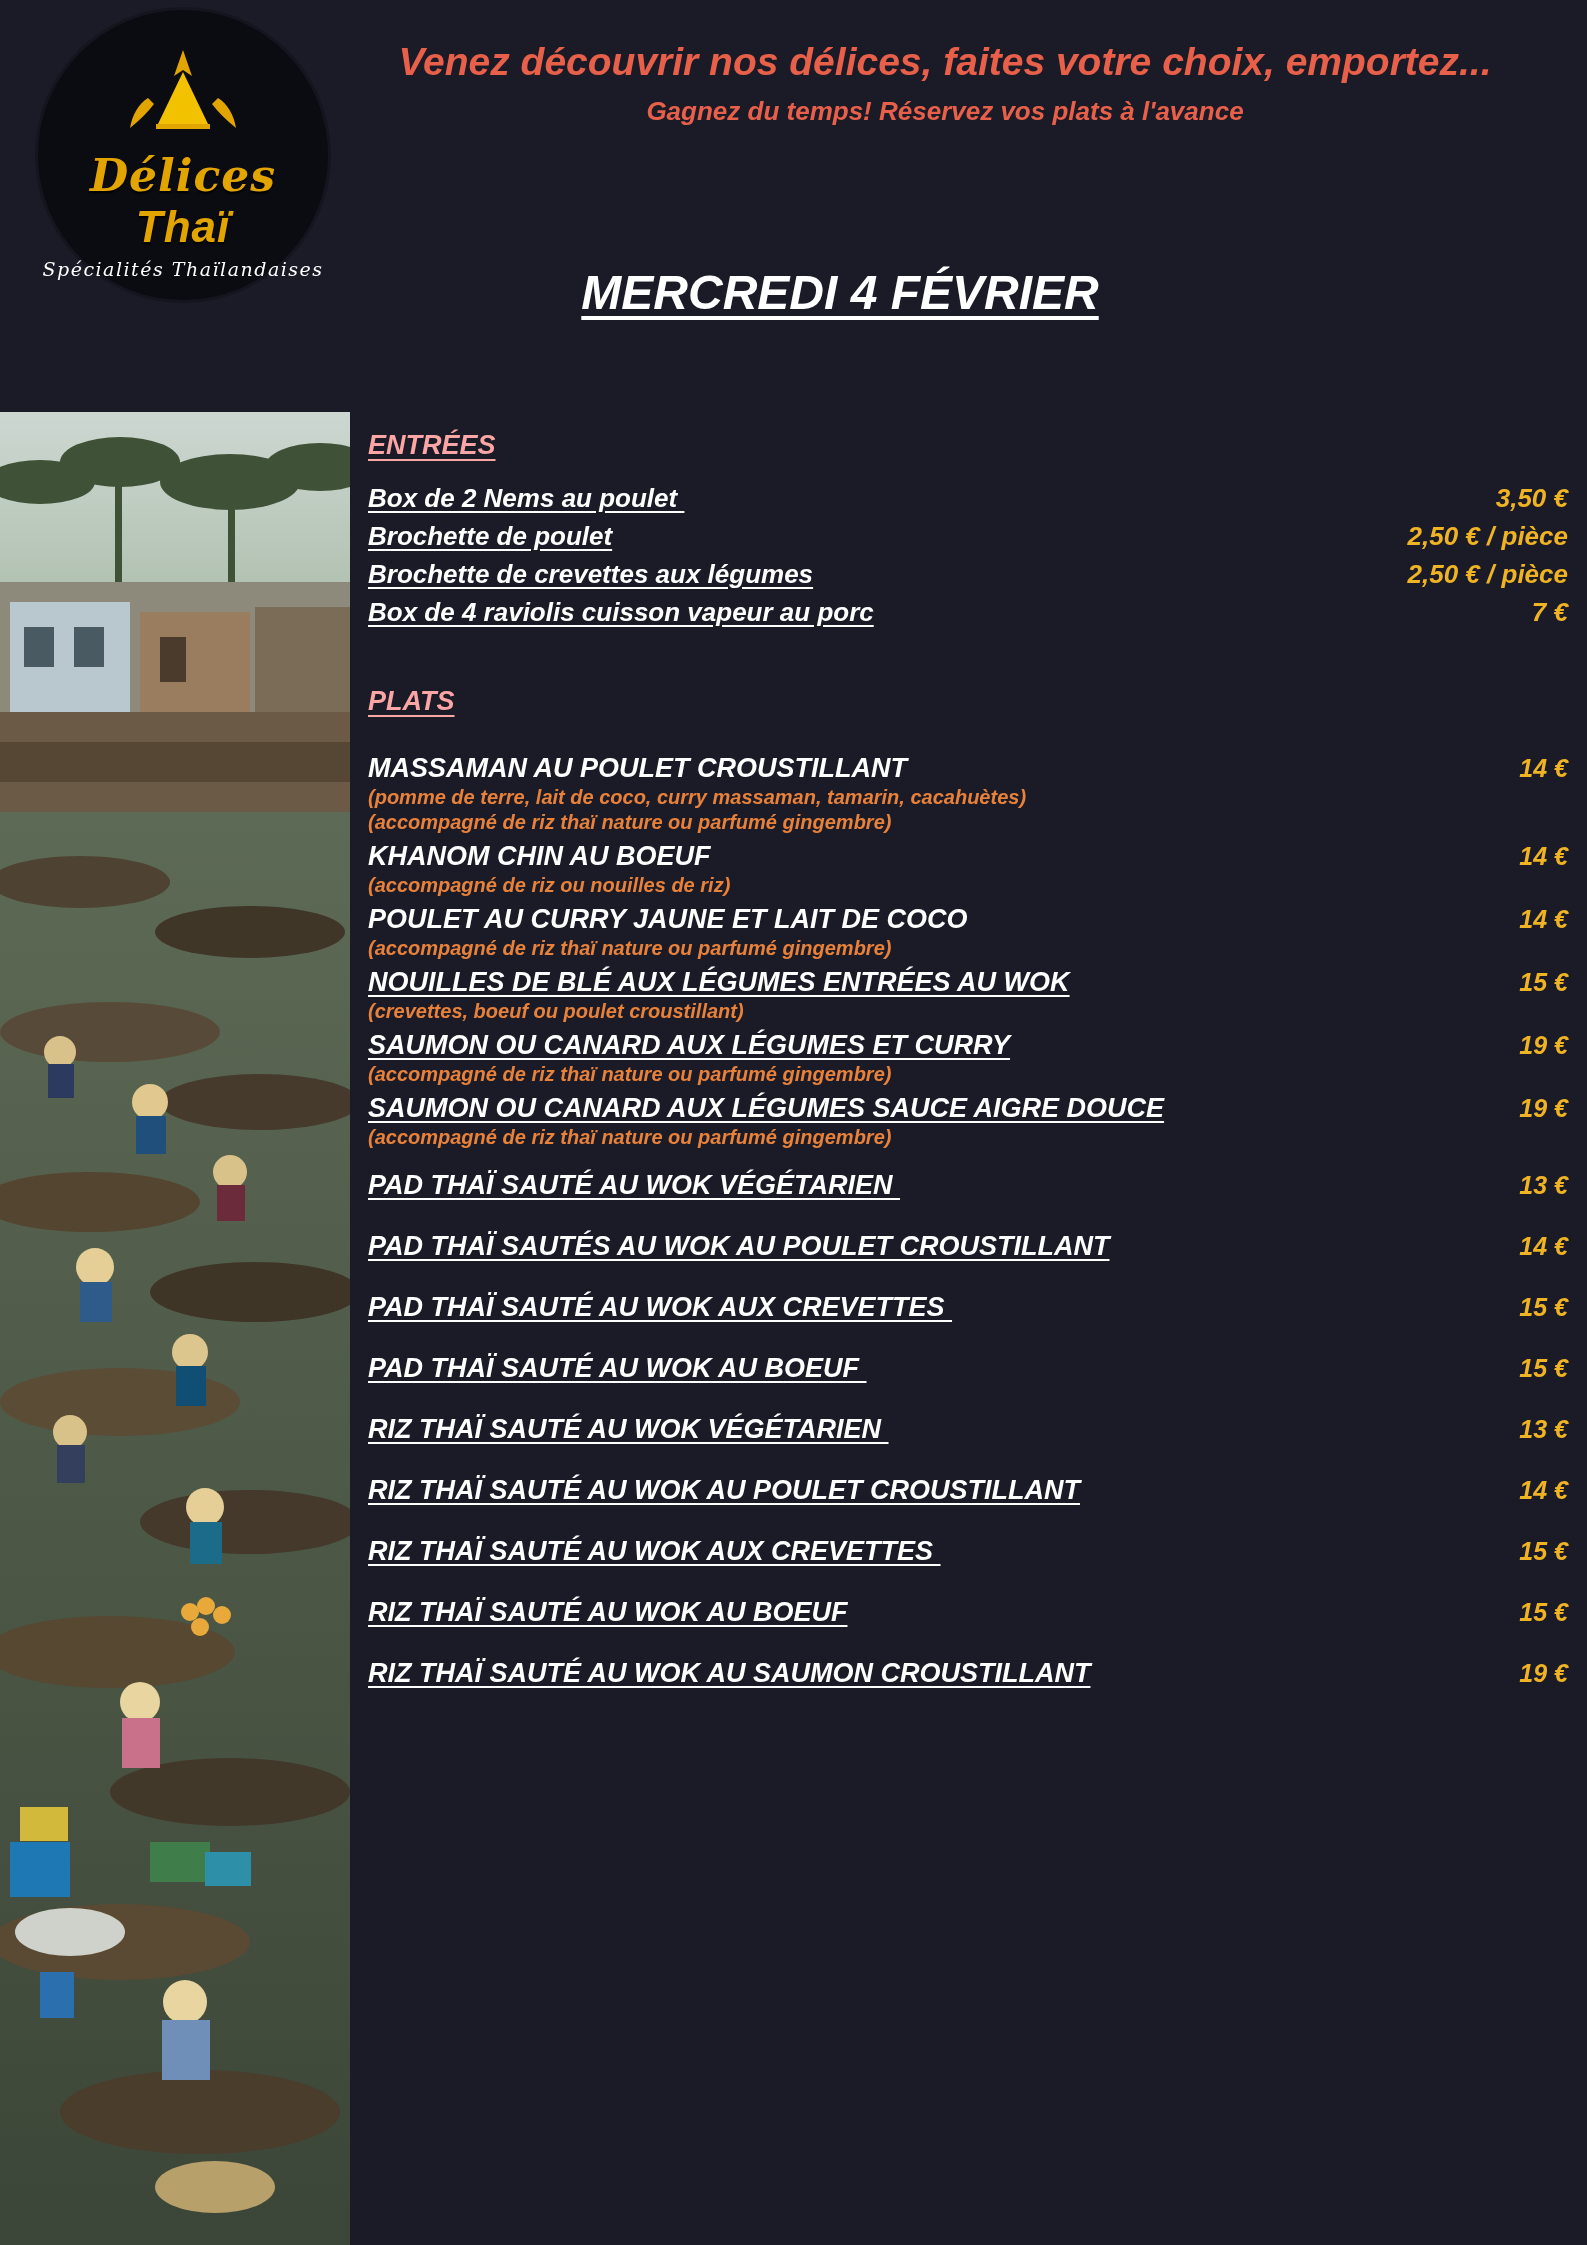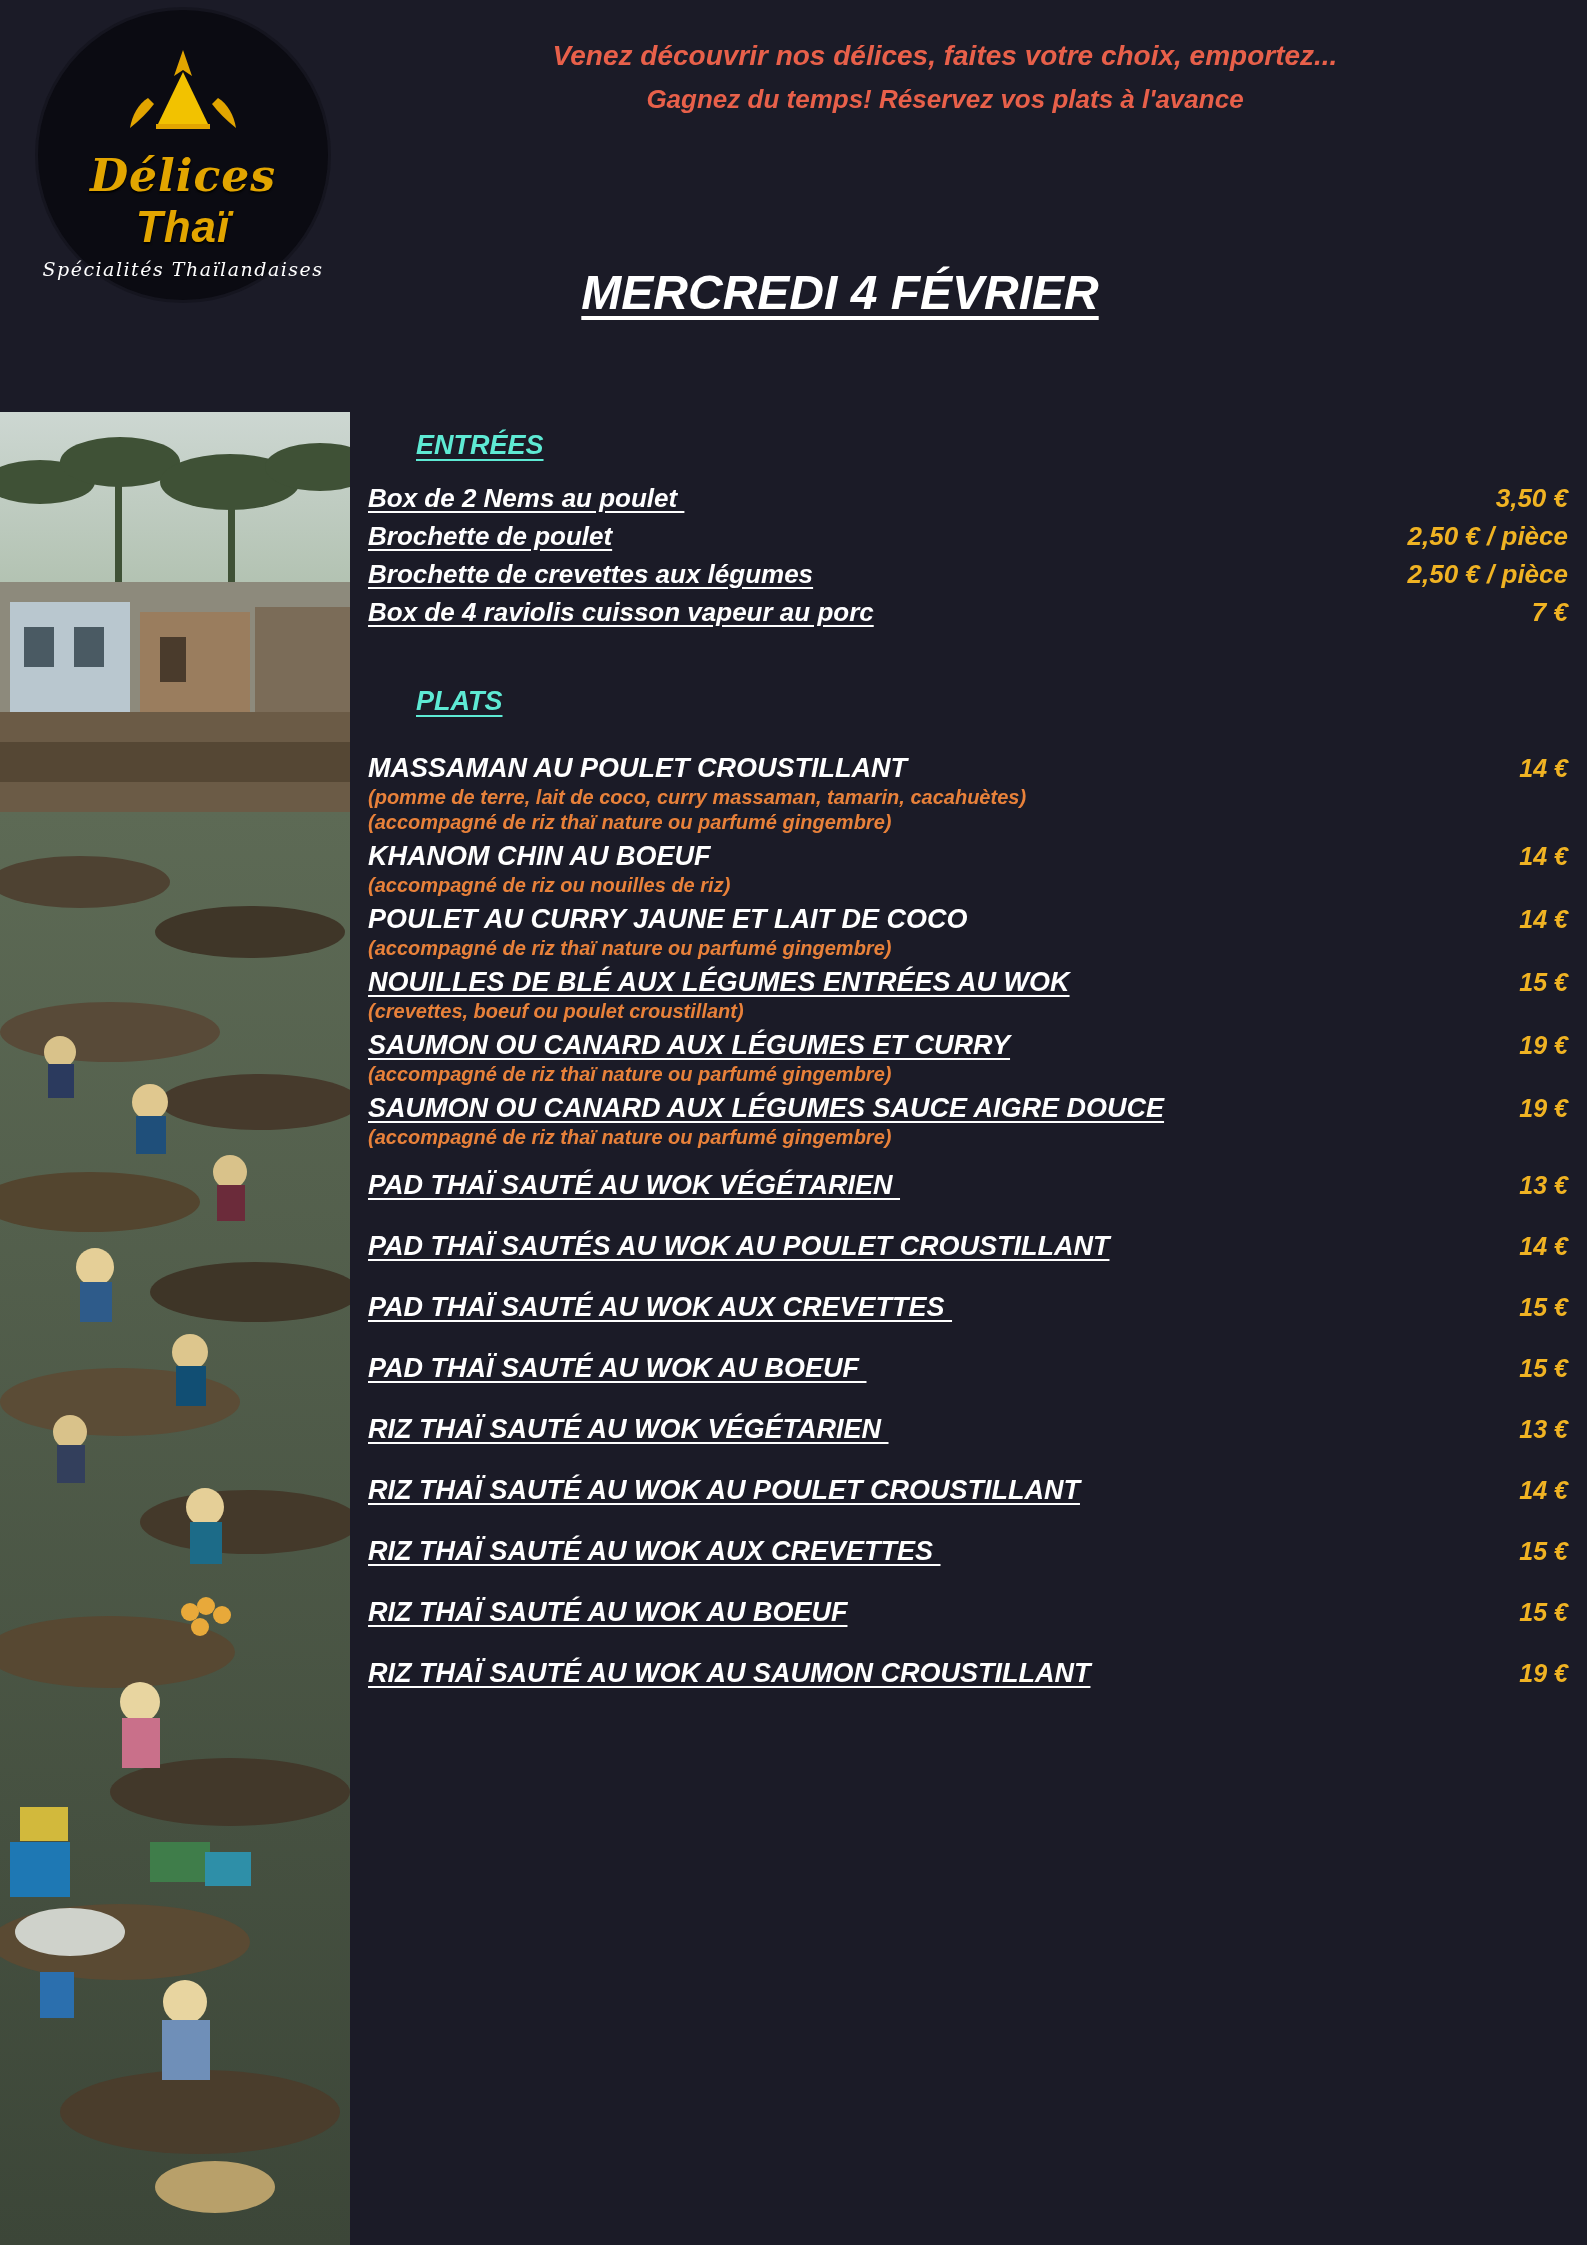--- a/index.html
+++ b/index.html
@@ -85,21 +85,21 @@
     position: absolute;
     left: 330px;
     top: 40px;
     width: 1230px;
     text-align: center;
   }
   .header-l1 {
     font-family: "Liberation Sans", sans-serif;
     font-style: italic;
     font-weight: bold;
-    font-size: 28px;
+    font-size: 39px;
     color: #e8604a;
     margin-bottom: 12px;
   }
   .header-l2 {
     font-family: "Liberation Sans", sans-serif;
     font-style: italic;
     font-weight: bold;
     font-size: 26px;
     color: #e8604a;
     margin-bottom: 10px;
@@ -143,25 +143,24 @@
     position: absolute;
     left: 368px;
     top: 430px;
     width: 1200px;
   }
   .section-title {
     font-family: "Liberation Sans", sans-serif;
     font-style: italic;
     font-weight: bold;
     font-size: 27px;
-    color: #5eead4;
+    color: #fca5a5;
     text-decoration: underline;
     text-underline-offset: 5px;
     margin-bottom: 22px;
-    margin-left: 48px;
   }
   .row {
     position: relative;
     display: flex;
     align-items: flex-start;
     justify-content: space-between;
   }
   .starter-row { margin-bottom: 7px; }
   .starter-name {
     font-family: "Liberation Sans", sans-serif;

